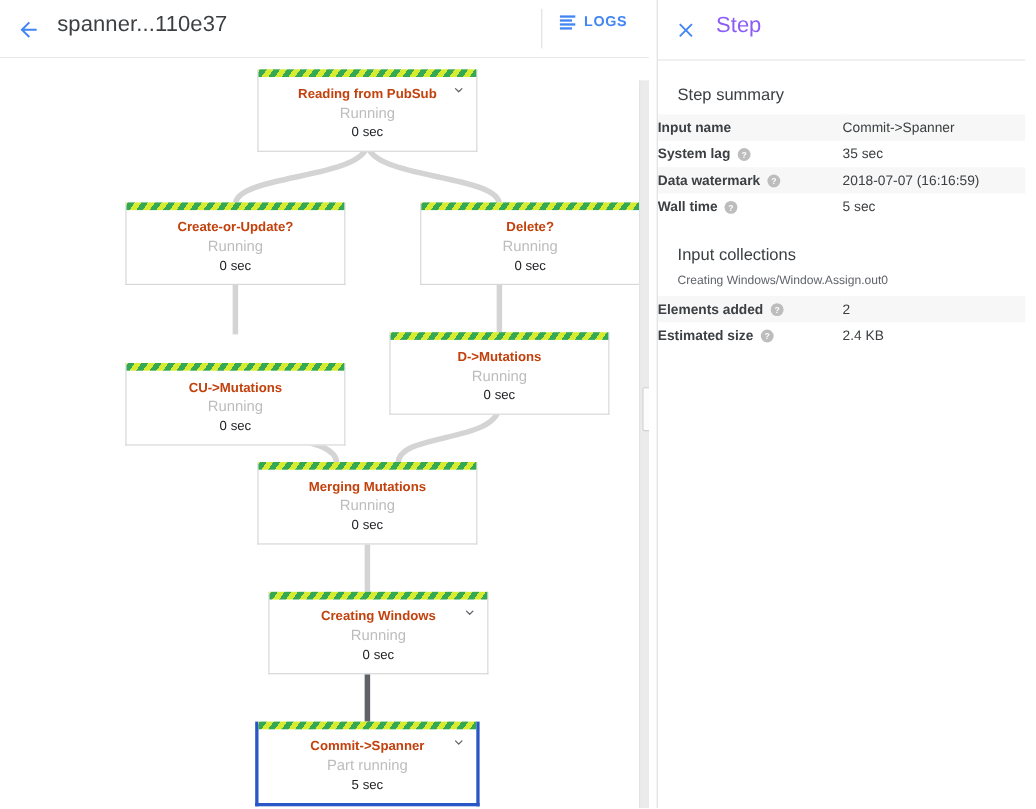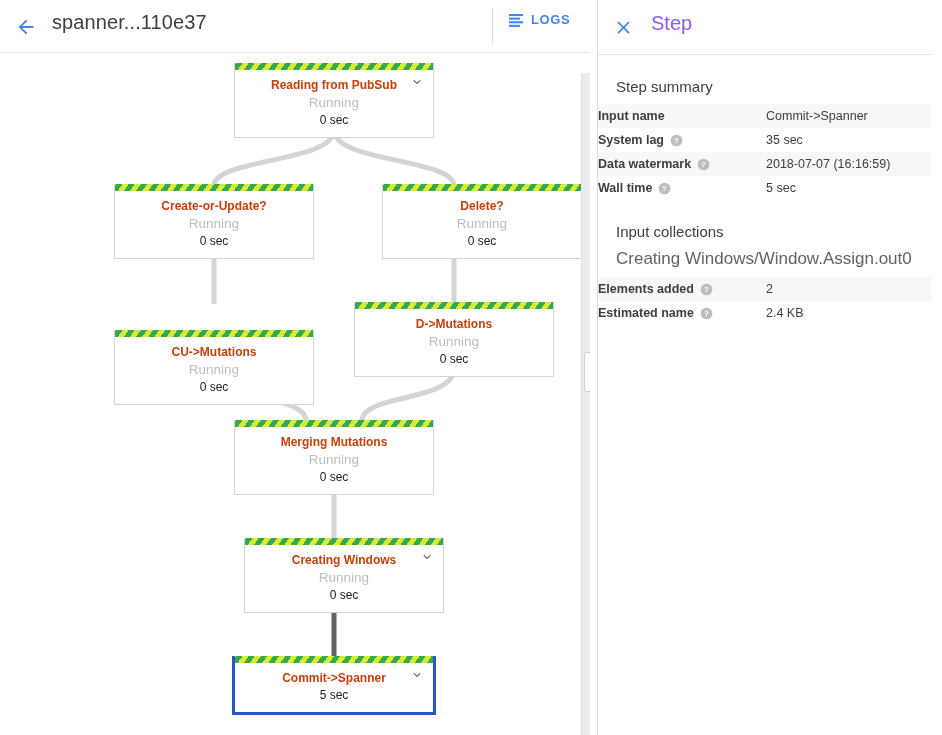--- a/index.html
+++ b/index.html
@@ -197,21 +197,21 @@
     width: 344px;
     height: 680px;
     overflow: hidden;
   }
   .section-title {
     font-size: 15px;
     color: #3c4043;
     margin: 23px 0 9px 18px;
   }
   .subcaption {
-    font-size: 17px;
+    font-size: 11px;
     color: #5f6368;
     margin: 0 0 8px 18px;
   }
   table.kv {
     width: 100%;
     border-collapse: collapse;
     table-layout: fixed;
   }
   table.kv tr.alt td { background: #f7f7f7; }
   table.kv td {
@@ -364,20 +364,21 @@
           <svg width="14" height="14" viewBox="0 0 24 24" aria-hidden="true">
             <path d="M7 9.5l5 5 5-5" stroke="#5f6368" stroke-width="2" fill="none" stroke-linecap="round" stroke-linejoin="round"></path>
           </svg>
         </div>
       </div>
 
       <div class="node selected" style="left:232px; top:603px; width:204px;">
         <div class="node-stripe"></div>
         <div class="node-body">
           <div class="node-title">Commit-&gt;Spanner</div>
+          <div class="node-status">Part running</div>
           <div class="node-time">5 sec</div>
         </div>
         <div class="node-chevron">
           <svg width="14" height="14" viewBox="0 0 24 24" aria-hidden="true">
             <path d="M7 9.5l5 5 5-5" stroke="#5f6368" stroke-width="2" fill="none" stroke-linecap="round" stroke-linejoin="round"></path>
           </svg>
         </div>
       </div>
 
     </div>
@@ -439,21 +440,21 @@
       <table class="kv">
         <tbody>
           <tr class="alt">
             <td class="k"><span>Elements added</span><span class="help-icon"><svg width="13" height="13" viewBox="0 0 20 20" aria-hidden="true">
                     <circle cx="10" cy="10" r="9" fill="#bdbdbd"></circle>
                     <text x="10" y="14.5" font-size="12" font-family="Liberation Sans, sans-serif" font-weight="bold" fill="#ffffff" text-anchor="middle">?</text>
                   </svg></span></td>
             <td class="v">2</td>
           </tr>
           <tr>
-            <td class="k"><span>Estimated name</span><span class="help-icon"><svg width="13" height="13" viewBox="0 0 20 20" aria-hidden="true">
+            <td class="k"><span>Estimated size</span><span class="help-icon"><svg width="13" height="13" viewBox="0 0 20 20" aria-hidden="true">
                     <circle cx="10" cy="10" r="9" fill="#bdbdbd"></circle>
                     <text x="10" y="14.5" font-size="12" font-family="Liberation Sans, sans-serif" font-weight="bold" fill="#ffffff" text-anchor="middle">?</text>
                   </svg></span></td>
             <td class="v">2.4 KB</td>
           </tr>
         </tbody>
       </table>
 
     </div>
   </div>

